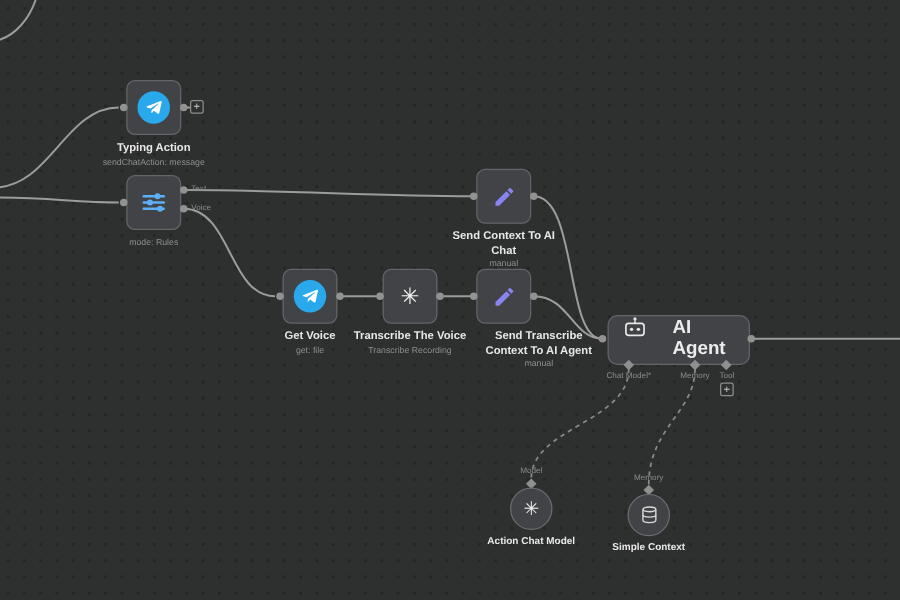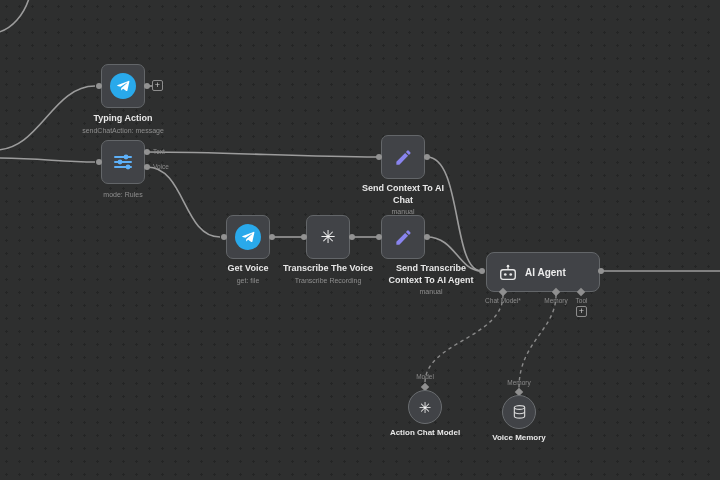--- a/index.html
+++ b/index.html
@@ -13,22 +13,22 @@
   }
   #wires { position:absolute; left:0; top:0; width:720px; height:480px; }
   .node44 {
     position:absolute; width:44px; height:44px;
     background:#414347; border:1px solid #636669; border-radius:7px;
     display:flex; align-items:center; justify-content:center;
   }
   .wide-node {
     position:absolute; width:114px; height:40px;
     background:#414347; border:1px solid #636669; border-radius:8px;
-    display:flex; align-items:center; gap:7px; padding-left:11px;
-    color:#ececec; font-size:10px; font-weight:700;
+    display:flex; gap:20px; padding-left:11px;
+    color:#ececec; font-size:15px; font-weight:700;
   }
   .circle-node {
     position:absolute; width:34px; height:34px; border-radius:50%;
     background:#414347; border:1px solid #6a6d70;
     display:flex; align-items:center; justify-content:center;
   }
   .label { position:absolute; text-align:center; color:#e8e8e8; font-size:9px; font-weight:700; line-height:1.3; }
   .sub { color:#8f8f8f; font-size:7px; font-weight:400; margin-top:1px; }
   .tiny { position:absolute; color:#8c8c8c; font-size:6.5px; line-height:1; }
   .tiny.ctr { text-align:center; }
@@ -185,15 +185,15 @@
   <span class="diamond" style="left:516px; top:389px;"></span>
   <div class="circle-node" style="left:502px; top:395px;">
     <svg width="15" height="16" viewBox="0 0 16 16">
       <g fill="none" stroke="#d8d8d8" stroke-width="1.2">
         <ellipse cx="8" cy="3.2" rx="5.5" ry="2"></ellipse>
         <path d="M2.5 3.2v9.3c0 1.1 2.5 2 5.5 2s5.5-.9 5.5-2V3.2"></path>
         <path d="M2.5 7.8c0 1.1 2.5 2 5.5 2s5.5-.9 5.5-2"></path>
       </g>
     </svg>
   </div>
-  <div class="label" style="left:469px; top:433px; width:100px; font-size:8px;">Voice Memory</div>
+  <div class="label" style="left:469px; top:433px; width:100px; font-size:8px;">Simple Context</div>
 
 </div>
 
 </body></html>

